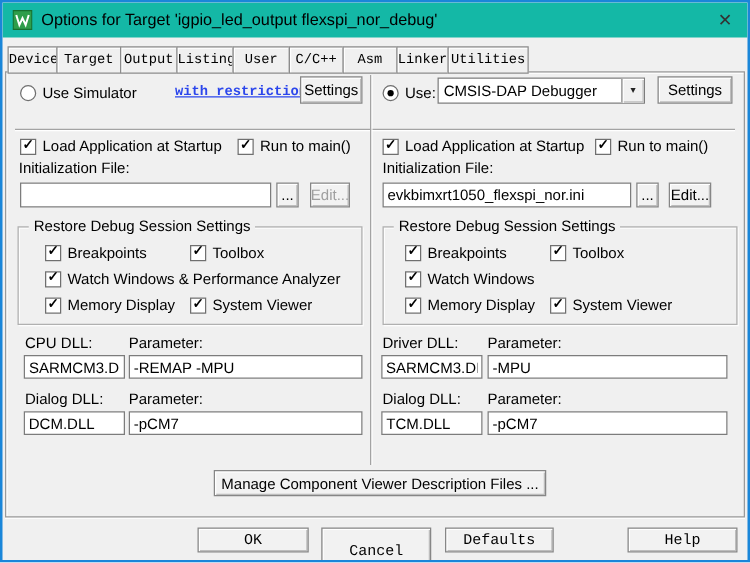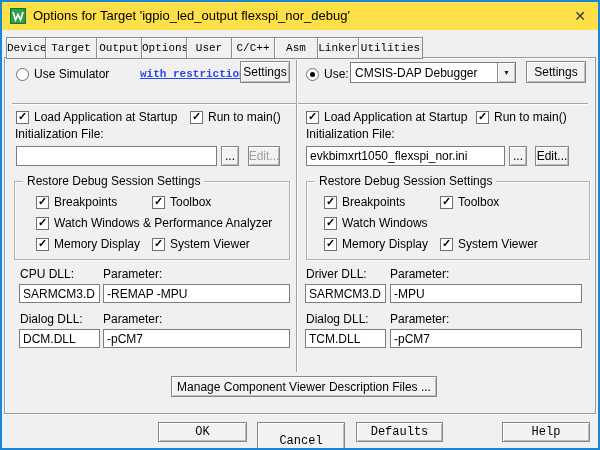--- a/index.html
+++ b/index.html
@@ -1,18 +1,18 @@
 <!DOCTYPE html>
 <html><head>
 <meta charset="utf-8">
 <style>
   html,body{margin:0;padding:0;background:#fff;}
   .win{position:relative;width:600px;height:450px;box-sizing:border-box;border:2px solid #1a86d9;
        background:#f0f0f0;font-family:"Liberation Sans",sans-serif;font-size:12px;color:#000;overflow:hidden;}
-  .titlebar{position:absolute;left:0;top:0;right:0;height:28px;background:#fde047;display:flex;align-items:center;}
+  .titlebar{position:absolute;left:0;top:0;right:0;height:28px;background:#14b8a6;display:flex;align-items:center;}
   .uvicon{position:absolute;left:8px;top:6px;width:16px;height:16px;}
   .wtitle{position:absolute;left:31px;top:6px;font-size:13px;white-space:nowrap;}
   .closebtn{position:absolute;right:7px;top:3px;width:22px;height:22px;text-align:center;line-height:22px;
             font-size:14px;color:#333;cursor:default;}
   .tabstrip{position:absolute;left:4px;top:31px;height:26px;display:flex;align-items:flex-end;z-index:2;}
   .tab{height:22px;line-height:21px;text-align:center;background:#f0f0f0;border:1px solid #8c8c8c;
        margin-right:-1px;box-sizing:border-box;font-family:"Liberation Mono","DejaVu Sans Mono",monospace;
        font-size:11px;box-shadow:inset 1px 1px 0 #ffffff;white-space:nowrap;overflow:hidden;}
   .tab.active{height:27px;line-height:24px;margin-bottom:-2px;border-bottom:1px solid #f0f0f0;z-index:4;position:relative;
        box-shadow:inset 1px 1px 0 #ffffff;}
@@ -60,21 +60,21 @@
     <span class="wtitle">Options for Target 'igpio_led_output flexspi_nor_debug'</span>
     <span class="closebtn">
       <span>✕</span>
     </span>
   </div>
 
   <div class="tabstrip">
     <div class="tab" style="width:40px">Device</div>
     <div class="tab" style="width:52px">Target</div>
     <div class="tab" style="width:46px">Output</div>
-    <div class="tab" style="width:46px">Options</div>
+    <div class="tab" style="width:46px">Listing</div>
     <div class="tab" style="width:46px">User</div>
     <div class="tab" style="width:44px">C/C++</div>
     <div class="tab" style="width:44px">Asm</div>
     <div class="tab" style="width:42px">Linker</div>
     <div class="tab" style="width:65px">Utilities</div>
   </div>
 
   <div class="page"></div>
 
   <div class="sep-h" style="left:10px;top:101px;width:576px;"></div>

